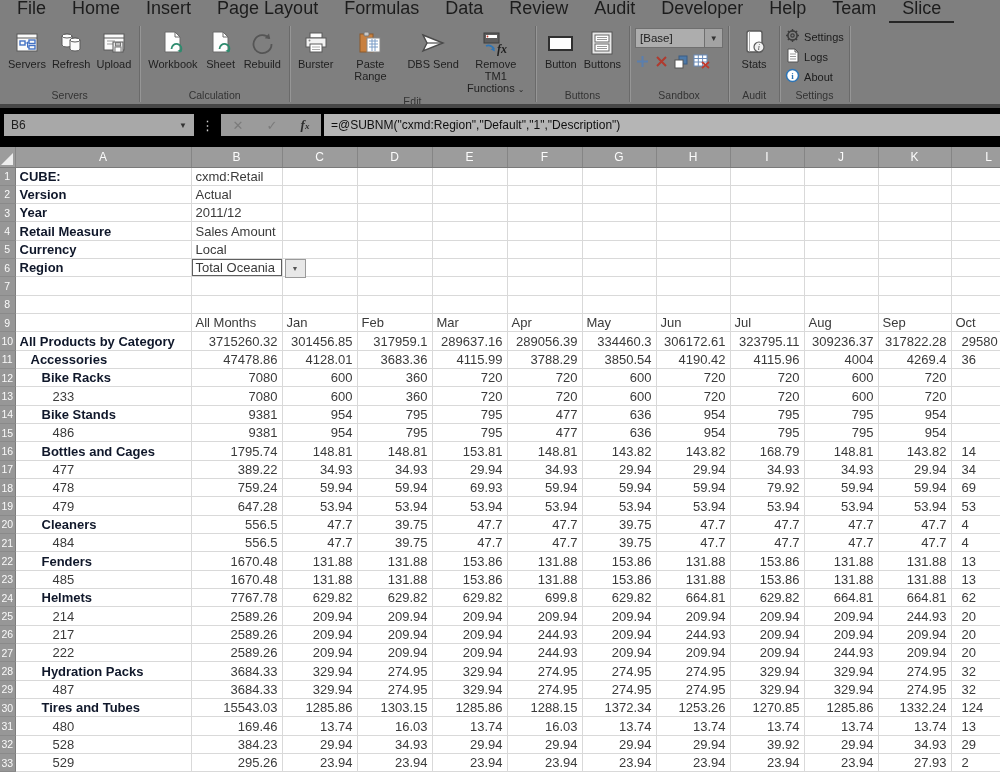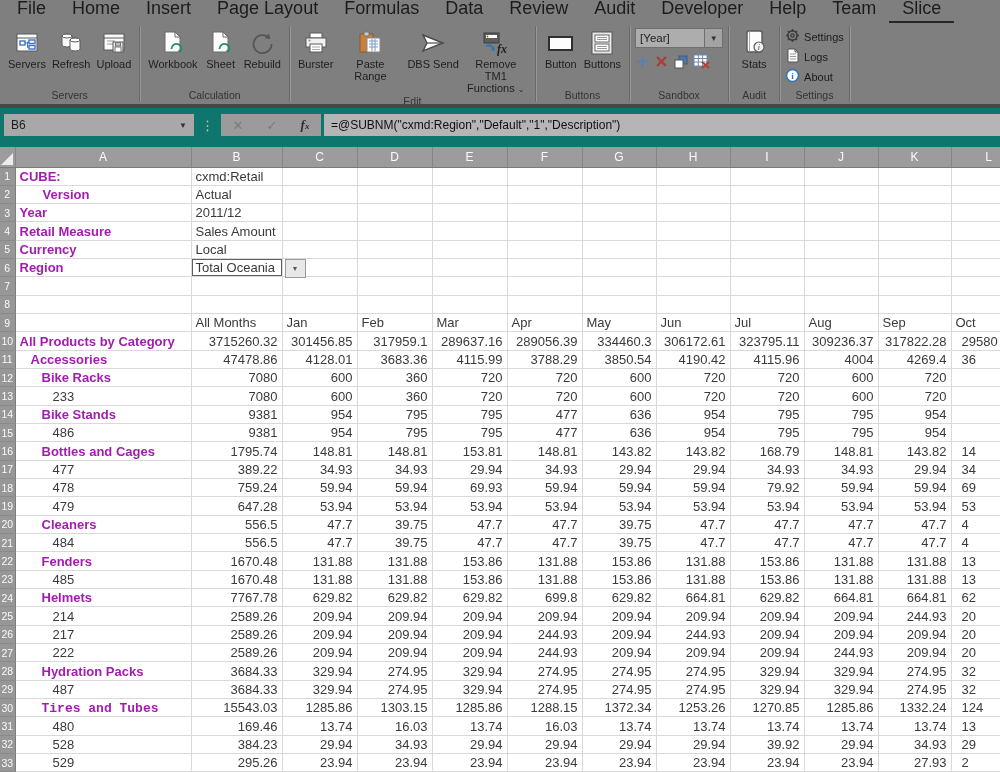--- a/index.html
+++ b/index.html
@@ -29,21 +29,21 @@
               font-size:11.5px;color:#1e1e1e;display:flex;align-items:center;padding:0 4px;}
   .comboarrow{width:17px;background:#a3a3a3;border:1px solid #6f6f6f;display:flex;align-items:center;
               justify-content:center;font-size:8px;color:#333;}
   .iconrow{display:flex;gap:4px;margin-top:6px;align-items:center;}
 
   
   .smallcol{display:flex;flex-direction:column;gap:3px;padding-top:3px;}
   .smallbtn{display:flex;align-items:center;gap:4px;font-size:11px;color:#1b1b1b;cursor:default;}
 
   
-  .fwrap{position:absolute;top:104px;left:0;right:0;height:43px;background:#0f766e;border-top:4px solid #474747;
+  .fwrap{position:absolute;top:104px;left:0;right:0;height:43px;background:#000000;border-top:4px solid #474747;
          box-sizing:border-box;display:flex;align-items:center;padding:0 0 5px 4px;}
   .namebox{width:176px;height:22px;background:#a8a8a8;display:flex;align-items:center;
            padding:0 7px;font-size:12px;color:#1e1e1e;}
   .namebox .nbarrow{margin-left:auto;font-size:8px;color:#333;}
   .fdots{color:#cfcfcf;font-size:13px;margin:0 7px;letter-spacing:0;}
   .fbtns{height:22px;width:100px;background:#9b9b9b;display:flex;align-items:center;justify-content:space-around;}
   .fx-cancel{color:#7b7b7b;font-size:13px;}
   .fx-enter{color:#7b7b7b;font-size:13px;}
   .fx-fx{font-family:"Liberation Serif",serif;font-style:italic;font-weight:bold;color:#2d2d2d;font-size:13px;}
   .ffield{flex:1;height:22px;background:#b5b5b5;margin-left:3px;display:flex;align-items:center;
@@ -54,21 +54,21 @@
   table.grid{border-collapse:collapse;table-layout:fixed;width:1026px;}
   .grid th{background:#9c9c9c;color:#fbfbfb;font-weight:normal;font-size:12px;height:20px;
            border-right:1px solid #858585;border-bottom:1px solid #7a7a7a;padding:0;box-sizing:border-box;}
   .grid td{height:18.33px;box-sizing:border-box;border-right:1px solid #d9d9d9;border-bottom:1px solid #d9d9d9;
            font-size:13px;color:#3a3a3a;padding:0 4px;white-space:nowrap;overflow:hidden;}
   .grid td.rh{background:#979797;color:#fafafa;font-size:10.5px;text-align:center;padding:0;
               border-right:1px solid #7d7d7d;border-bottom:1px solid #8a8a8a;}
   .grid td.num{text-align:right;}
   .grid td.txt{text-align:left;}
   .grid td.lclip{text-align:left;padding-left:10px;}
-  .grid td.b, .grid td .bb{font-weight:bold;color:#a21caf;}
+  .grid td.b, .grid td .bb{font-weight:bold;color:#0f172a;}
   .grid td.sel{box-shadow:inset 0 0 0 1px #5f5f5f;}
   .corner{position:relative;}
   .corner .tri{position:absolute;right:2px;bottom:2px;width:0;height:0;
                border-left:12px solid transparent;border-bottom:12px solid #ededed;}
   .ddcell{position:relative;overflow:visible !important;}
   .ddbtn{position:absolute;left:2px;top:0;width:19px;height:17px;background:#e8e8e8;border:1px solid #9a9a9a;
          display:flex;align-items:center;justify-content:center;font-size:7px;color:#555;cursor:default;}
 </style>
 </head>
 <body>
@@ -254,21 +254,21 @@
         </div>
       </div>
       <div class="rglabel">Buttons</div>
     </div>
     <div class="gsep"></div>
 
     <div class="rgroup">
       <div class="rgcontent">
         <div class="sandboxcol">
           <div class="combo">
-            <div class="combofield">[Year]</div>
+            <div class="combofield">[Base]</div>
             <div class="comboarrow">▼</div>
           </div>
           <div class="iconrow">
             <span><svg width="15" height="15">
                   <path d="M7.5,2 V13 M2,7.5 H13" stroke="#5b7fae" stroke-width="2"></path>
                 </svg></span>
             <span><svg width="15" height="15">
                   <path d="M3,3 L12,12 M12,3 L3,12" stroke="#b03a2e" stroke-width="2"></path>
                 </svg></span>
             <span><svg width="16" height="15">
@@ -399,21 +399,21 @@
             <td class="txt"></td>
             <td class="txt"></td>
             <td class="txt"></td>
             <td class="txt"></td>
             <td class="txt"></td>
             <td class="txt"></td>
             <td class="txt"></td>
           </tr>
           <tr>
             <td class="rh">2</td>
-            <td class="txt b"><span class="bb" style="padding-left: 0px; margin-left: 23px;">Version</span></td>
+            <td class="txt b"><span class="bb" style="padding-left: 0px;">Version</span></td>
             <td class="txt">Actual</td>
             <td class="txt"></td>
             <td class="txt"></td>
             <td class="txt"></td>
             <td class="txt"></td>
             <td class="txt"></td>
             <td class="txt"></td>
             <td class="txt"></td>
             <td class="txt"></td>
             <td class="txt"></td>
@@ -821,21 +821,21 @@
             <td class="num">274.95</td>
             <td class="num">274.95</td>
             <td class="num">274.95</td>
             <td class="num">329.94</td>
             <td class="num">329.94</td>
             <td class="num">274.95</td>
             <td class="lclip">32</td>
           </tr>
           <tr>
             <td class="rh">30</td>
-            <td class="txt b"><span class="bb" style="padding-left: 22px; font-family: Liberation Mono, monospace;">Tires and Tubes</span></td>
+            <td class="txt b"><span class="bb" style="padding-left: 22px;">Tires and Tubes</span></td>
             <td class="num">15543.03</td>
             <td class="num">1285.86</td>
             <td class="num">1303.15</td>
             <td class="num">1285.86</td>
             <td class="num">1288.15</td>
             <td class="num">1372.34</td>
             <td class="num">1253.26</td>
             <td class="num">1270.85</td>
             <td class="num">1285.86</td>
             <td class="num">1332.24</td>

